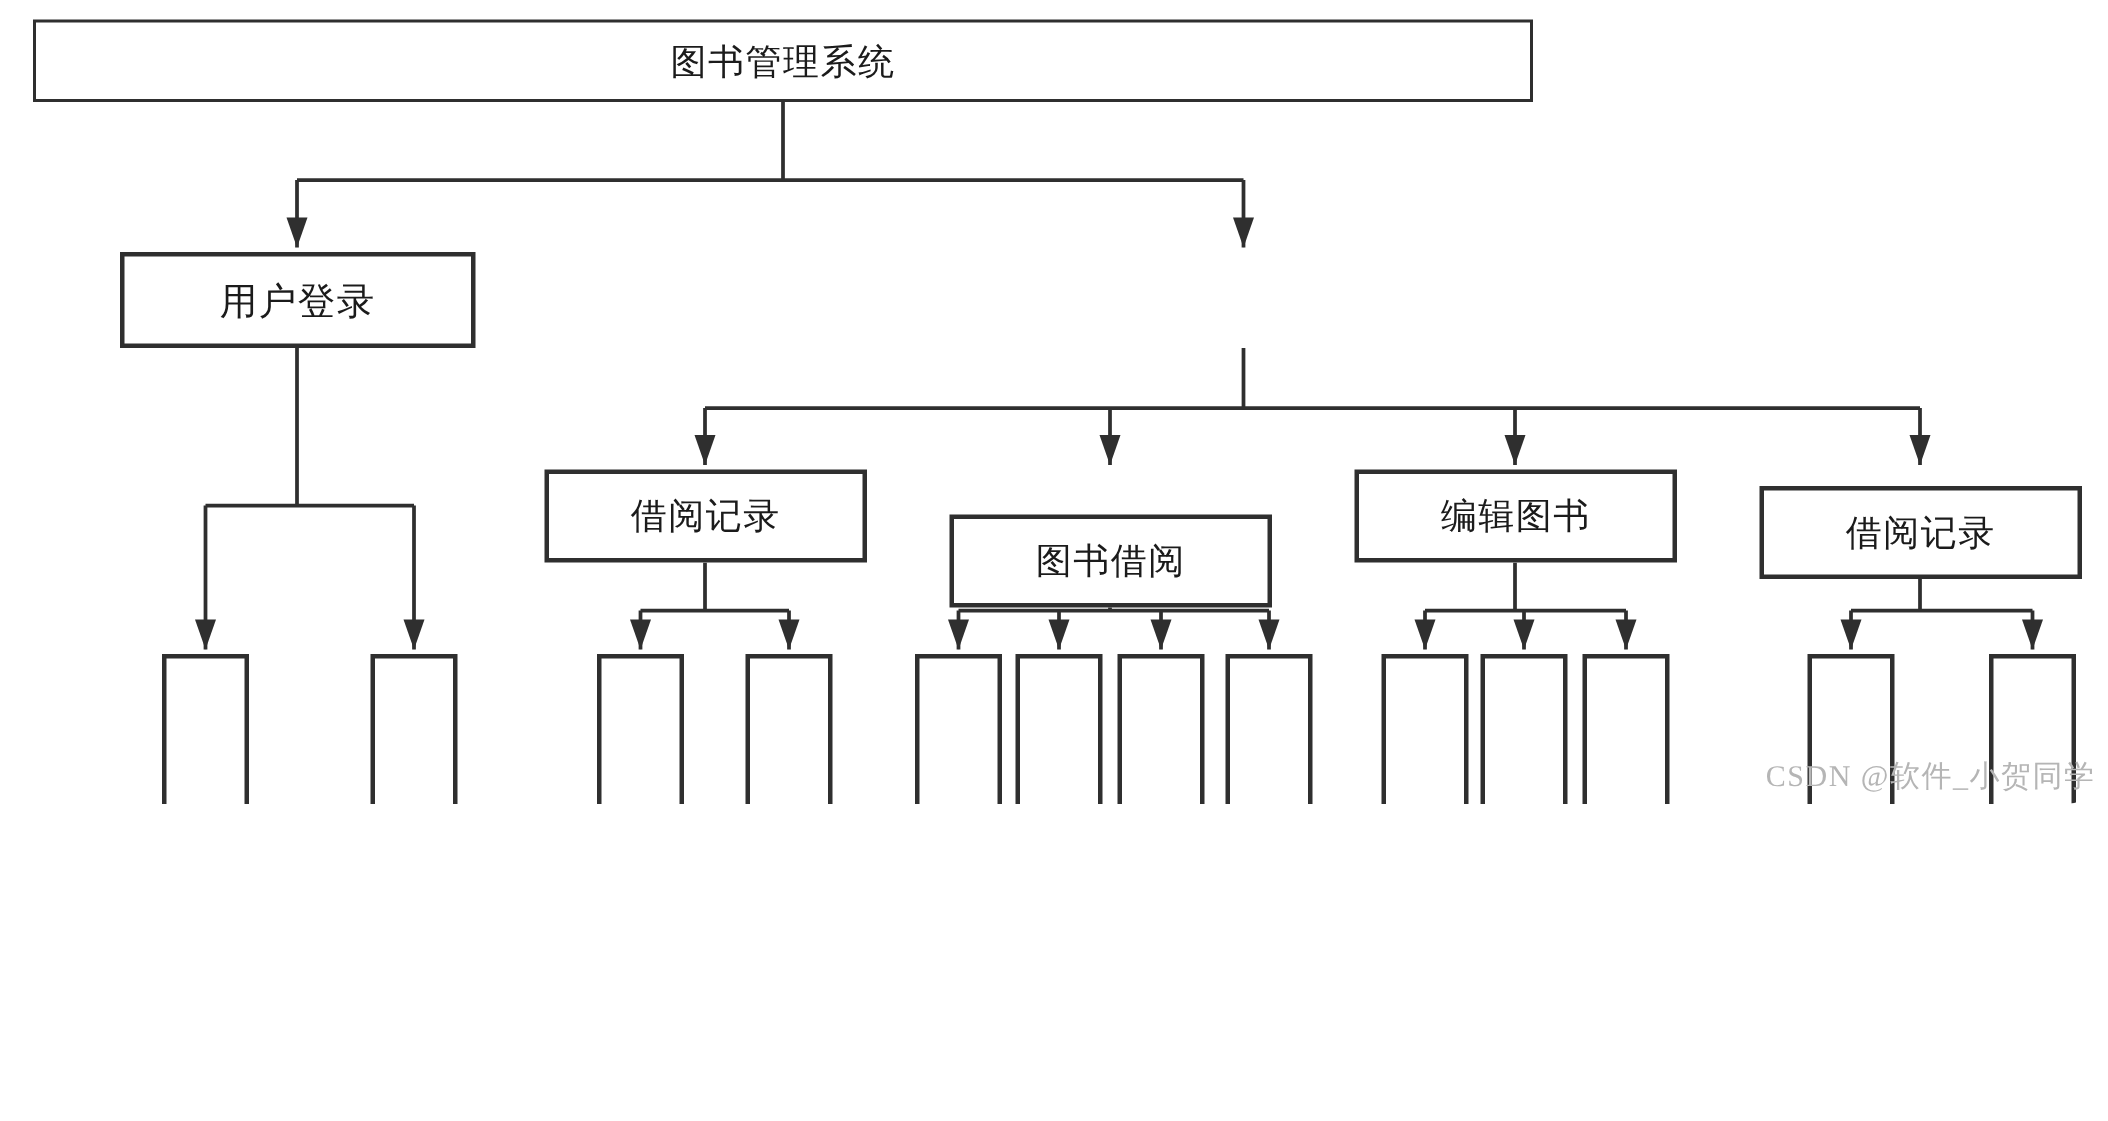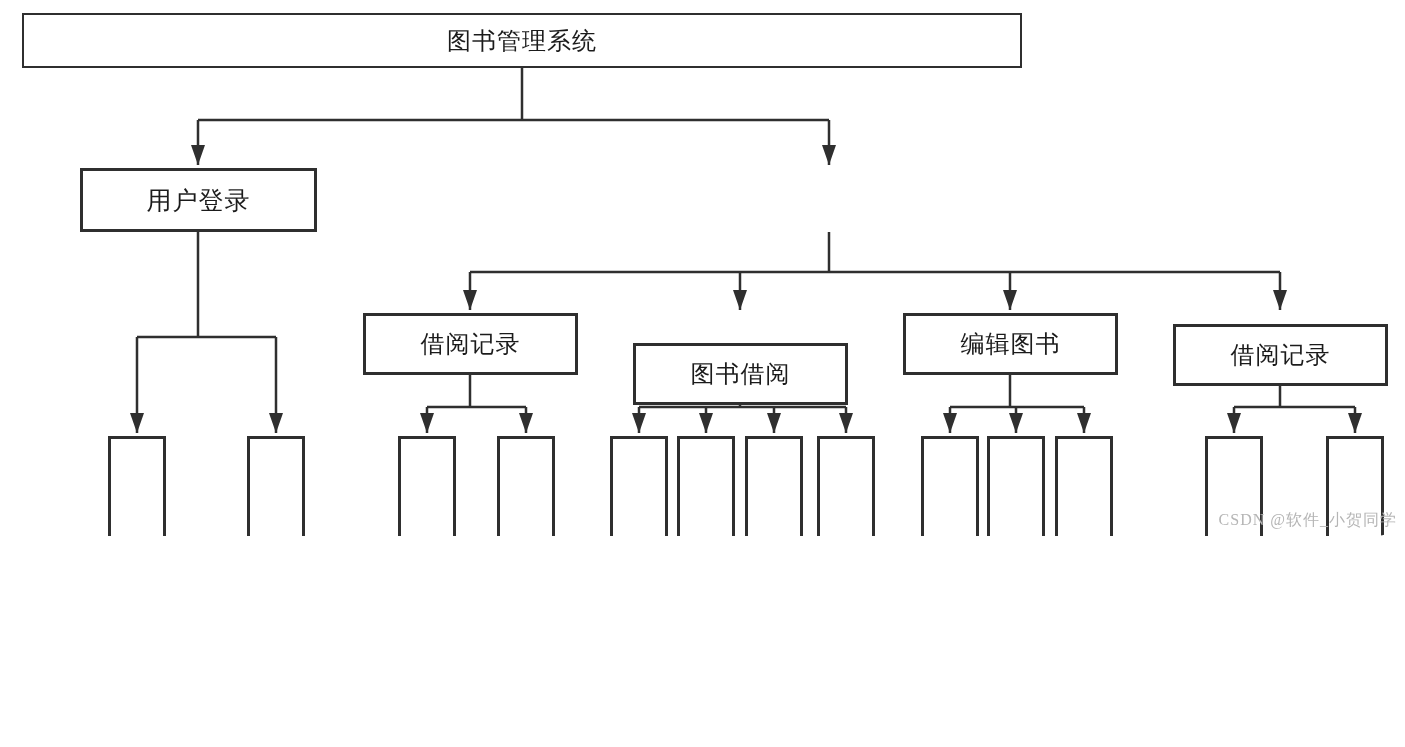--- a/index.html
+++ b/index.html
@@ -44,21 +44,21 @@
     font-size: 24px;
     letter-spacing: 5px;
     line-height: 1.05;
     color: var(--text);
     max-height: 292px;
   }
   .watermark {
     position: absolute;
     right: 8px;
     bottom: 5px;
-    font-size: 16px;
+    font-size: 20px;
     color: var(--wm);
     z-index: 5;
     letter-spacing: 1px;
     white-space: nowrap;
   }
 </style>
 </head>
 <body>
 
 <div id="canvas">

